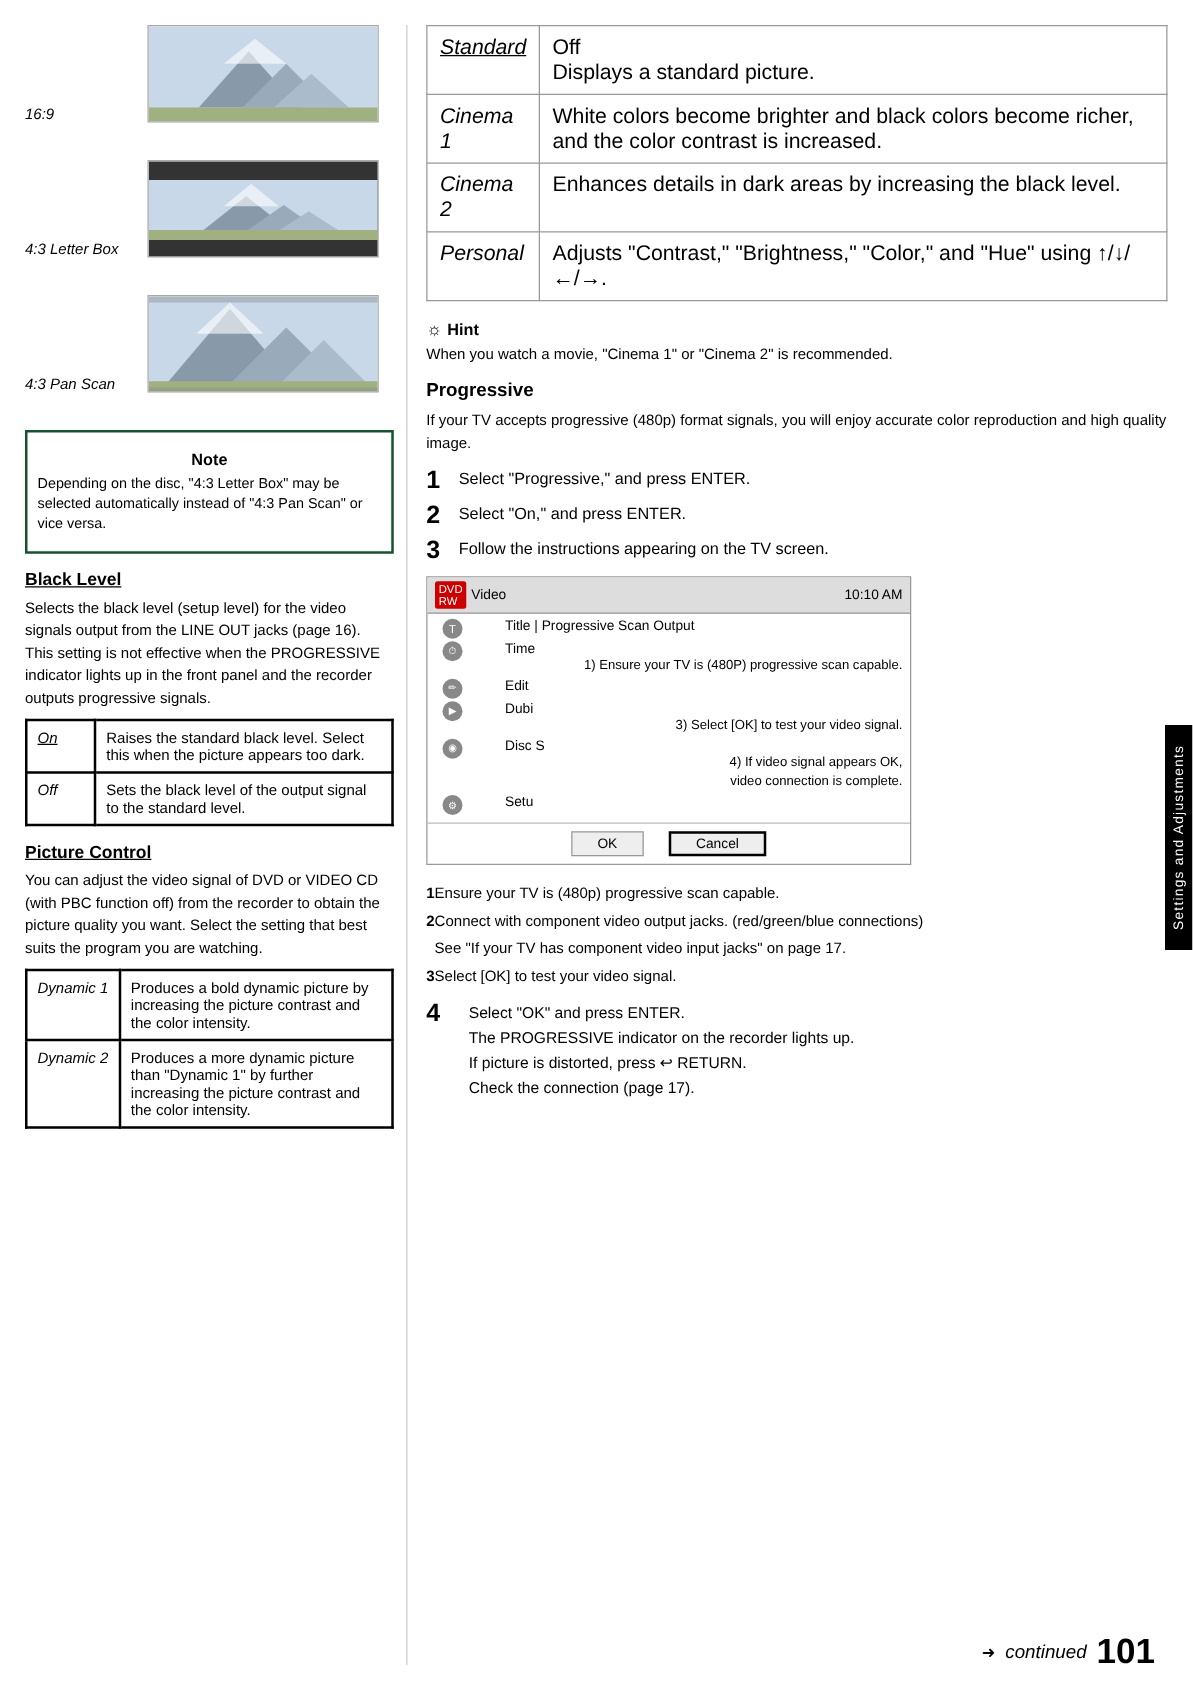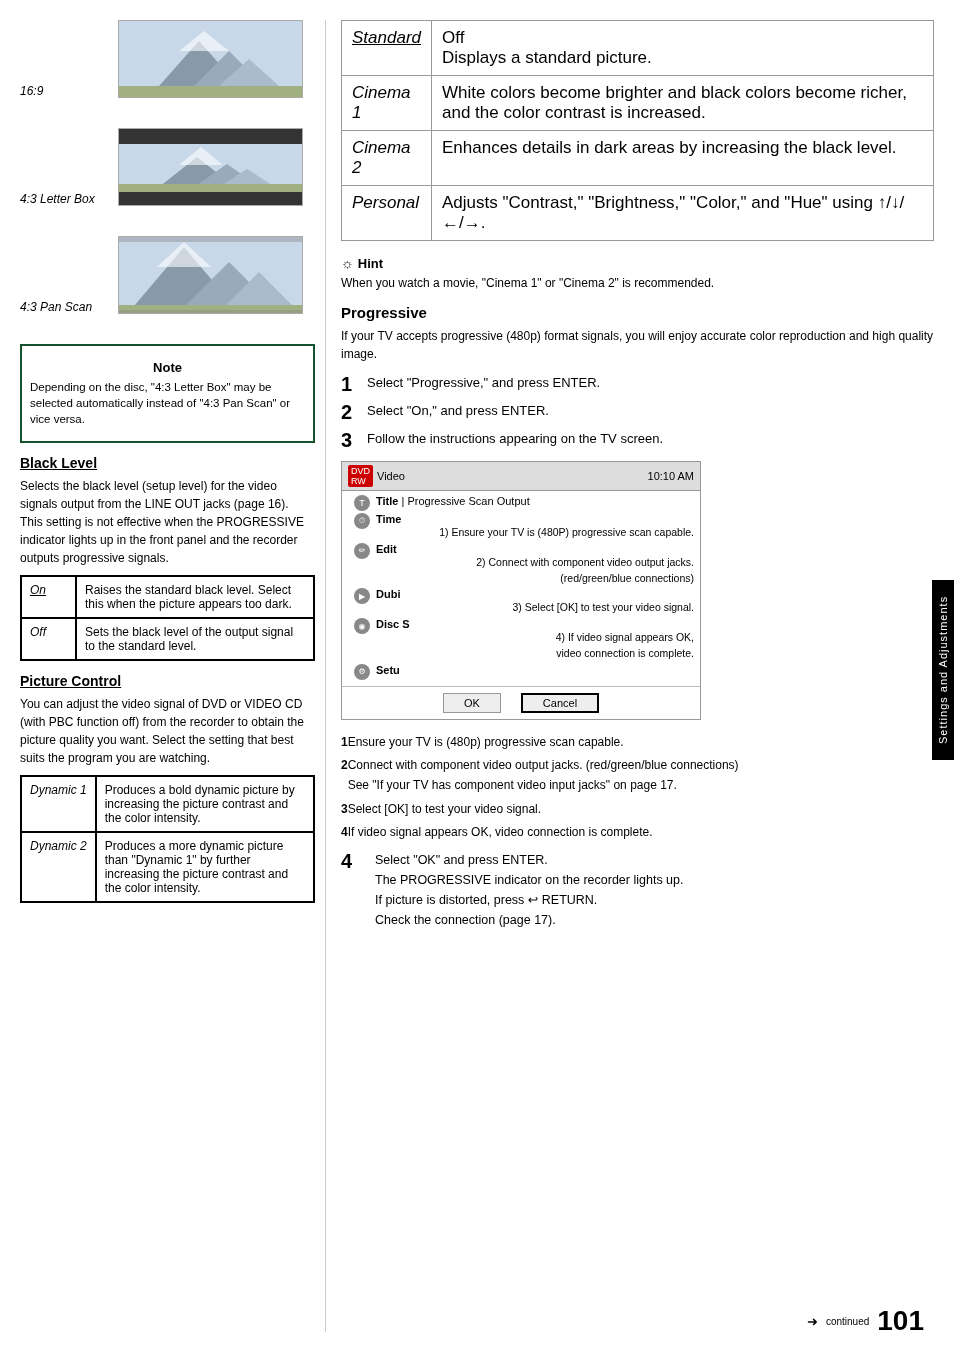--- a/index.html
+++ b/index.html
@@ -140,21 +140,21 @@
       font-weight: bold;
       font-size: 20px;
       margin-right: 8px;
       line-height: 1.1;
       min-width: 18px;
     }
 
     
     .tv-screen {
       border: 1px solid #999;
-      width: 360px;
+      width: 388px;
       margin: 8px 0 12px 0;
       font-size: 11px;
     }
     .tv-header {
       display: flex;
       justify-content: space-between;
       align-items: center;
       background: #ddd;
       padding: 3px 6px;
       border-bottom: 1px solid #999;
@@ -193,21 +193,22 @@
       height: 16px;
       display: inline-flex;
       align-items: center;
       justify-content: center;
       font-size: 9px;
     }
     .tv-row-content {
       flex: 1;
     }
     .tv-row-title {
-      font-weight: bold;
+      font-weight: normal;
+      margin-left: 28px;
     }
     .tv-row-items {
       padding-left: 10px;
       text-align: right;
     }
     .tv-row-items div {
       font-size: 10.5px;
       line-height: 1.5;
     }
     .tv-buttons {
@@ -277,21 +278,22 @@
       right: 30px;
       display: flex;
       align-items: center;
       gap: 8px;
       font-size: 13px;
     }
     .footer-arrow {
       font-size: 13px;
     }
     .footer-continued {
-      font-size: 10px;
+      font-style: italic;
+      font-size: 15px;
     }
     .footer-pagenum {
       font-size: 28px;
       font-weight: bold;
     }
 
     
     .img-container {
       display: flex;
       margin-bottom: 30px;
@@ -486,24 +488,20 @@
               </div>
             </div>
           </div>
 
           <div class="tv-row">
             <div class="tv-row-icon">
               <div class="tv-row-icon-img" style="font-size:8px;">✏</div>
             </div>
             <div class="tv-row-content">
               <span class="tv-row-title">Edit</span>
-              <div class="tv-row-items">
-                <div>2)  Connect with component video output jacks.</div>
-                <div>     (red/green/blue connections)</div>
-              </div>
             </div>
           </div>
 
           <div class="tv-row">
             <div class="tv-row-icon">
               <div class="tv-row-icon-img" style="font-size:8px;">▶</div>
             </div>
             <div class="tv-row-content">
               <span class="tv-row-title">Dubi</span>
               <div class="tv-row-items">
@@ -537,21 +535,20 @@
         <div class="tv-buttons">
           <button class="tv-btn">OK</button>
           <button class="tv-btn selected">Cancel</button>
         </div>
       </div>
 
       <div class="step-list">
         <p><span class="step-num-bold">1</span>Ensure your TV is (480p) progressive scan capable.</p>
         <p><span class="step-num-bold">2</span>Connect with component video output jacks. (red/green/blue connections)<br>&nbsp;&nbsp;See "If your TV has component video input jacks"  on page 17.</p>
         <p><span class="step-num-bold">3</span>Select [OK] to test your video signal.</p>
-        <p><span class="step-num-bold">4</span>If video signal appears OK, video connection is complete.</p>
       </div>
 
       <div class="final-step">
         <div style="display:flex; align-items:flex-start; gap:8px;">
           <span class="num">4</span>
           <div class="final-step-text">
             Select "OK" and press ENTER.<br>
             The PROGRESSIVE indicator on the recorder lights up.<br>
             If picture is distorted, press ↩ RETURN.<br>
             Check the connection (page 17).

